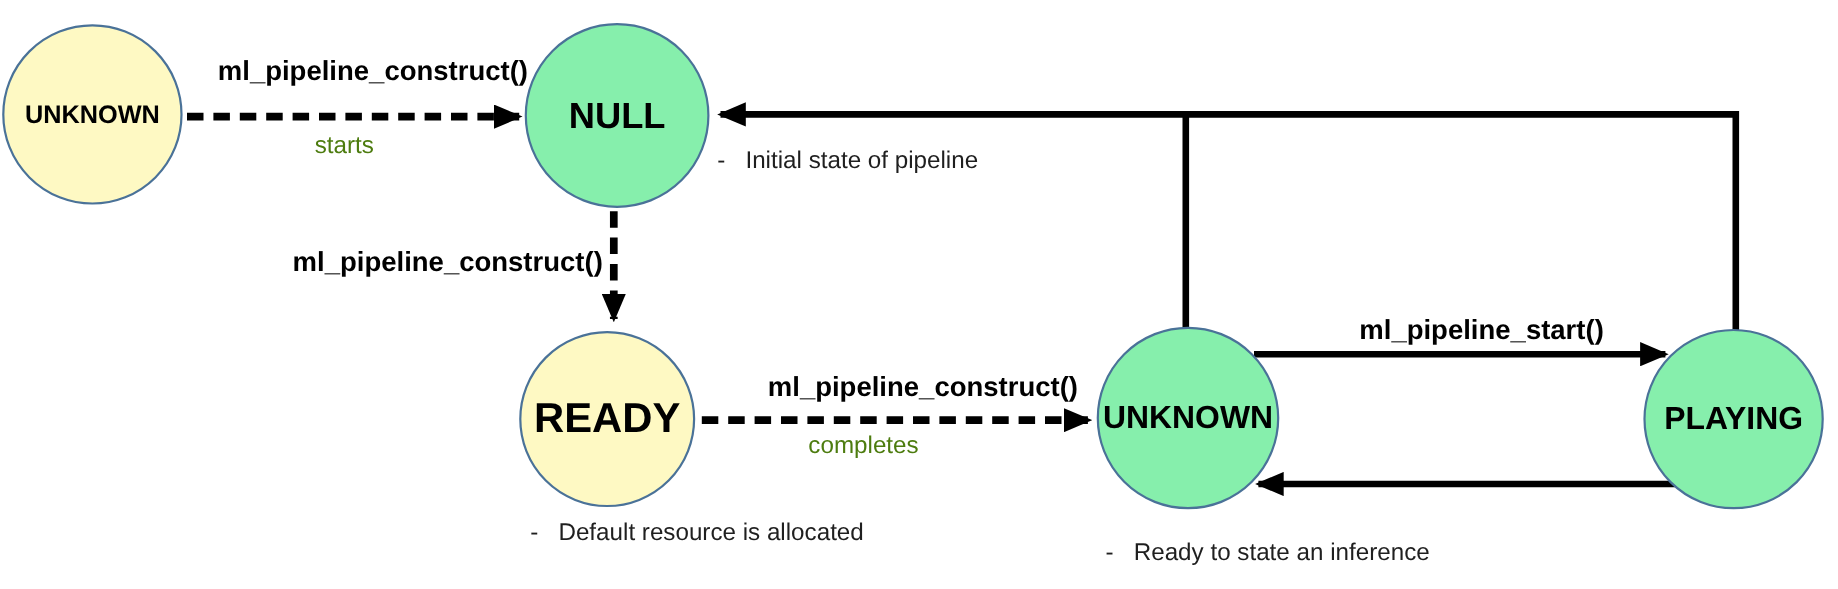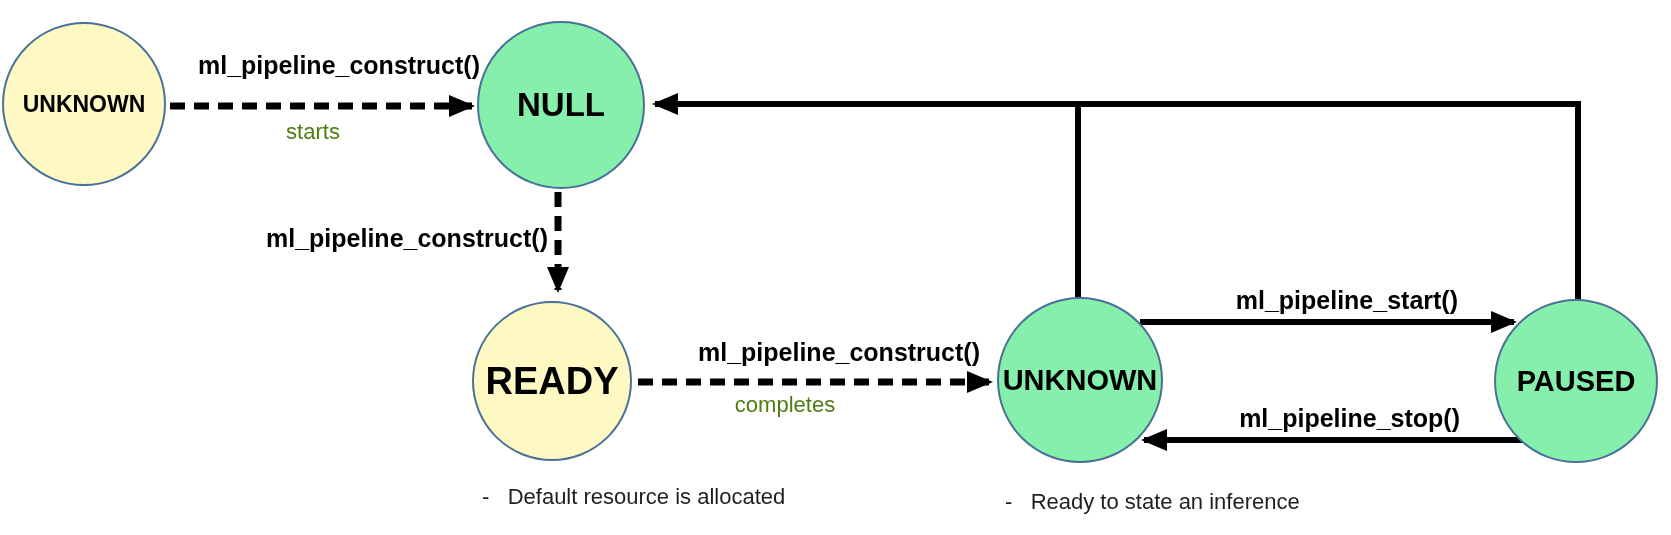--- a/index.html
+++ b/index.html
@@ -92,34 +92,34 @@
 
   <div class="state" style="left:472px; top:301px; width:160px; height:160px; font-size:38px;">
     <span>READY</span>
   </div>
 
   <div class="state filled" style="left:997px; top:297px; width:166px; height:166px; font-size:29px;">
     <span>UNKNOWN</span>
   </div>
 
   <div class="state filled" style="left:1494px; top:299px; width:164px; height:164px; font-size:29px;">
-    <span>PAUSED</span>
+    <span>PLAYING</span>
   </div>
 
   <div class="edge-label" style="left:160px; top:51px; width:320px;">ml_pipeline_construct()</div>
   <div class="edge-sublabel" style="left:253px; top:119px; width:120px;">starts</div>
 
   <div class="edge-label" style="left:228px; top:224px; width:320px;">ml_pipeline_construct()</div>
 
   <div class="edge-label" style="left:660px; top:338px; width:320px;">ml_pipeline_construct()</div>
   <div class="edge-sublabel" style="left:725px; top:392px; width:120px;">completes</div>
 
 
   <div class="edge-label" style="left:1198px; top:286px; width:260px;">ml_pipeline_start()</div>
 
-  <div class="edge-label" style="left:1200px; top:404px; width:260px;">ml_pipeline_stop()</div>
 
+  <div class="note" style="left:652px; top:133px;">-   Initial state of pipeline</div>
 
-  <div class="note" style="left:482px; top:484px;">-   Default resource is allocated</div>
+  <div class="note" style="left:482px; top:471px;">-   Default resource is allocated</div>
 
   <div class="note" style="left:1005px; top:489px;">-   Ready to state an inference</div>
 
 </div>
 
 </body></html>

